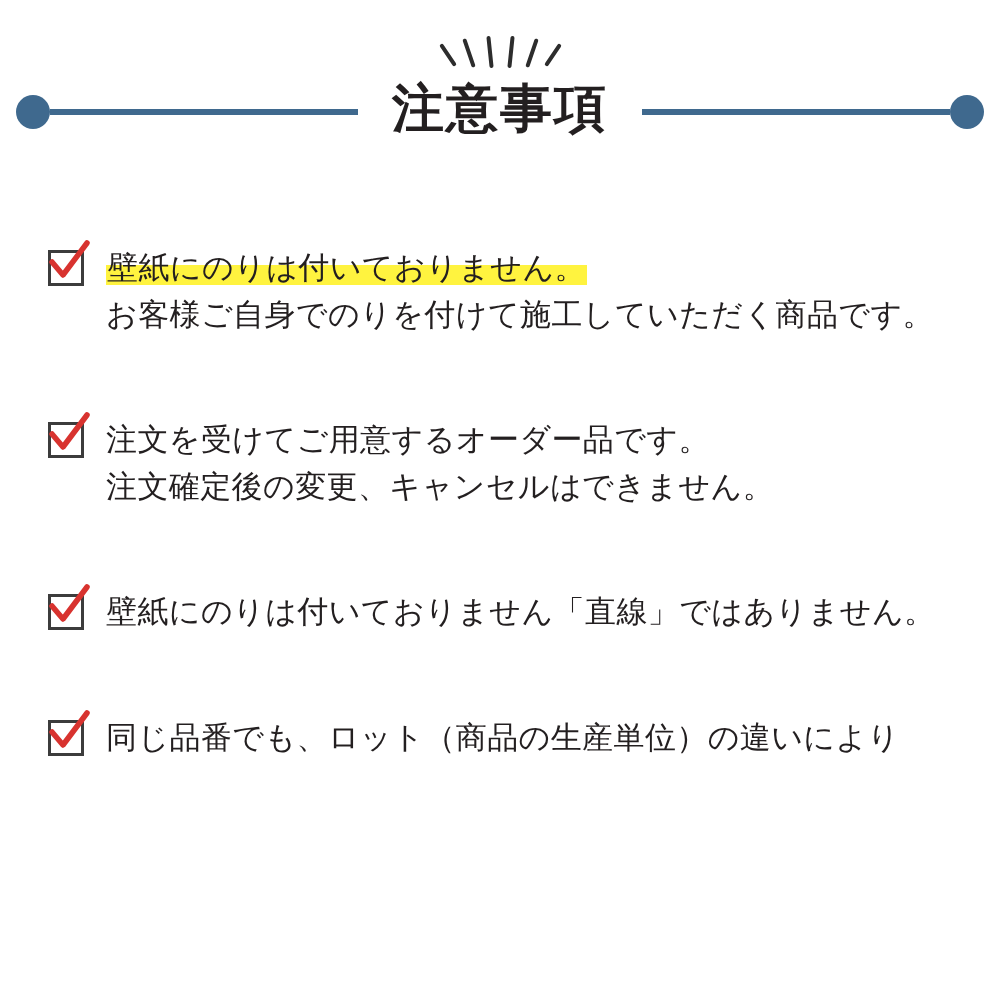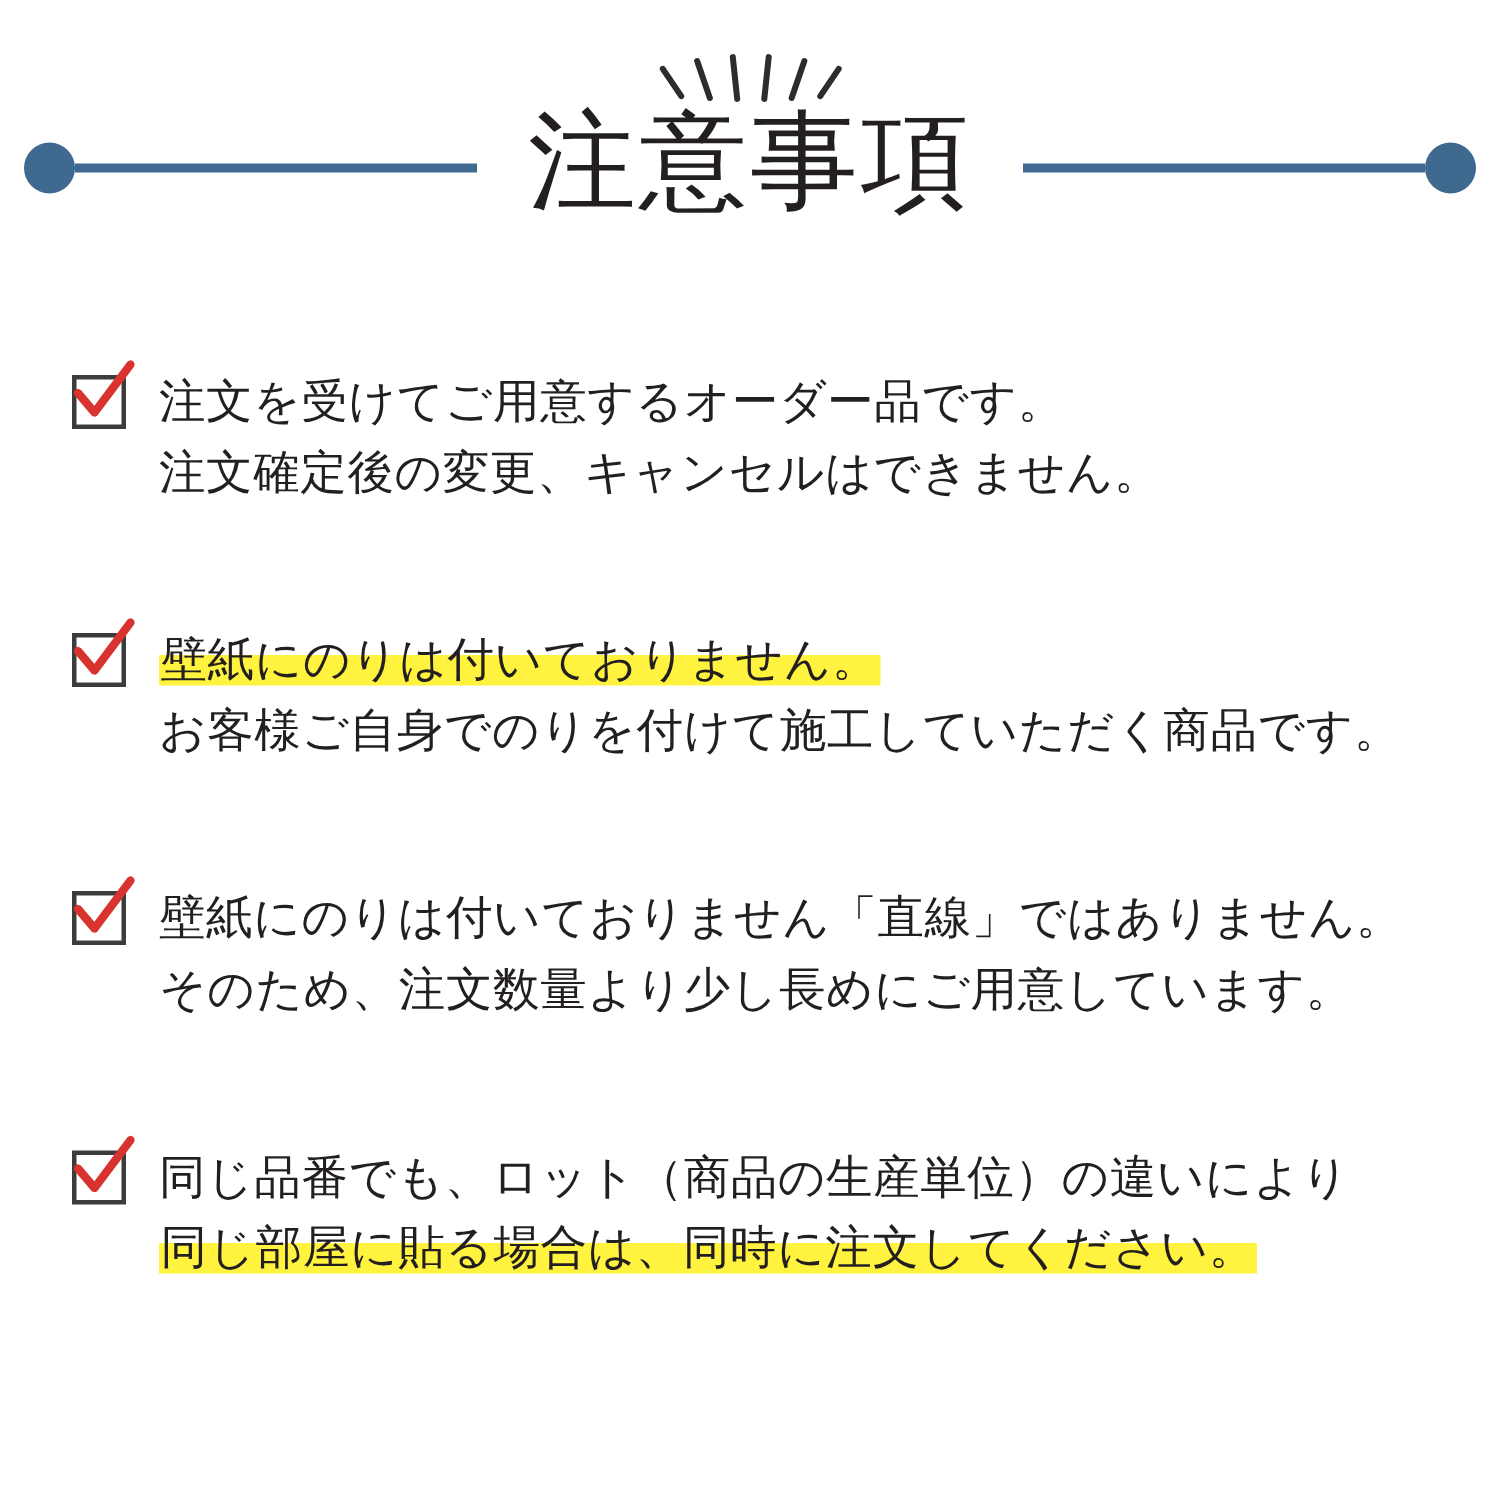--- a/index.html
+++ b/index.html
@@ -73,22 +73,22 @@
     flex: 1 1 auto;
     height: 6px;
     background: #3f698e;
   }
   .rule.left { margin-left: 16px; }
   .rule.right { margin-right: 16px; }
 
   .page-title {
     flex: 0 0 auto;
     padding: 0 34px;
-    font-size: 72px;
-    font-weight: normal;
+    font-size: 52px;
+    font-weight: bold;
     letter-spacing: 2px;
     line-height: 1;
     color: #231f20;
     white-space: nowrap;
     transform: translateY(-4px);
   }
 
   
   .notice-list {
     margin-top: 54px;
@@ -169,54 +169,52 @@
 
 <div class="notice-list">
 
   <div class="notice-item">
     <span class="check-box">
       <svg viewBox="0 0 46 46" aria-hidden="true">
         <path d="M6 22 L17 35 L41 3" fill="none" stroke="#d8332f" stroke-width="5.5" stroke-linecap="round" stroke-linejoin="round"></path>
       </svg>
     </span>
     <div class="lines">
+      <div class="line-text"><span class="hl">壁紙にのりは付いておりません。</span></div>
+      <div class="line-text"><span>お客様ご自身でのりを付けて施工していただく商品です。</span></div>
+    </div>
+  </div>
+
+  <div class="notice-item">
+    <span class="check-box">
+      <svg viewBox="0 0 46 46" aria-hidden="true">
+        <path d="M6 22 L17 35 L41 3" fill="none" stroke="#d8332f" stroke-width="5.5" stroke-linecap="round" stroke-linejoin="round"></path>
+      </svg>
+    </span>
+    <div class="lines">
       <div class="line-text"><span>注文を受けてご用意するオーダー品です。</span></div>
       <div class="line-text"><span>注文確定後の変更、キャンセルはできません。</span></div>
     </div>
   </div>
 
   <div class="notice-item">
     <span class="check-box">
       <svg viewBox="0 0 46 46" aria-hidden="true">
         <path d="M6 22 L17 35 L41 3" fill="none" stroke="#d8332f" stroke-width="5.5" stroke-linecap="round" stroke-linejoin="round"></path>
       </svg>
     </span>
     <div class="lines">
-      <div class="line-text"><span class="hl">壁紙にのりは付いておりません。</span></div>
-      <div class="line-text"><span>お客様ご自身でのりを付けて施工していただく商品です。</span></div>
-    </div>
-  </div>
-
-  <div class="notice-item">
-    <span class="check-box">
-      <svg viewBox="0 0 46 46" aria-hidden="true">
-        <path d="M6 22 L17 35 L41 3" fill="none" stroke="#d8332f" stroke-width="5.5" stroke-linecap="round" stroke-linejoin="round"></path>
-      </svg>
-    </span>
-    <div class="lines">
       <div class="line-text"><span>壁紙にのりは付いておりません「直線」ではありません。</span></div>
-      <div class="line-text"><span>そのため、注文数量より少し長めにご用意しています。</span></div>
     </div>
   </div>
 
   <div class="notice-item">
     <span class="check-box">
       <svg viewBox="0 0 46 46" aria-hidden="true">
         <path d="M6 22 L17 35 L41 3" fill="none" stroke="#d8332f" stroke-width="5.5" stroke-linecap="round" stroke-linejoin="round"></path>
       </svg>
     </span>
     <div class="lines">
       <div class="line-text"><span>同じ品番でも、ロット（商品の生産単位）の違いにより</span></div>
-      <div class="line-text"><span class="hl">同じ部屋に貼る場合は、同時に注文してください。</span></div>
     </div>
   </div>
 
 </div>
 
 </body></html>

